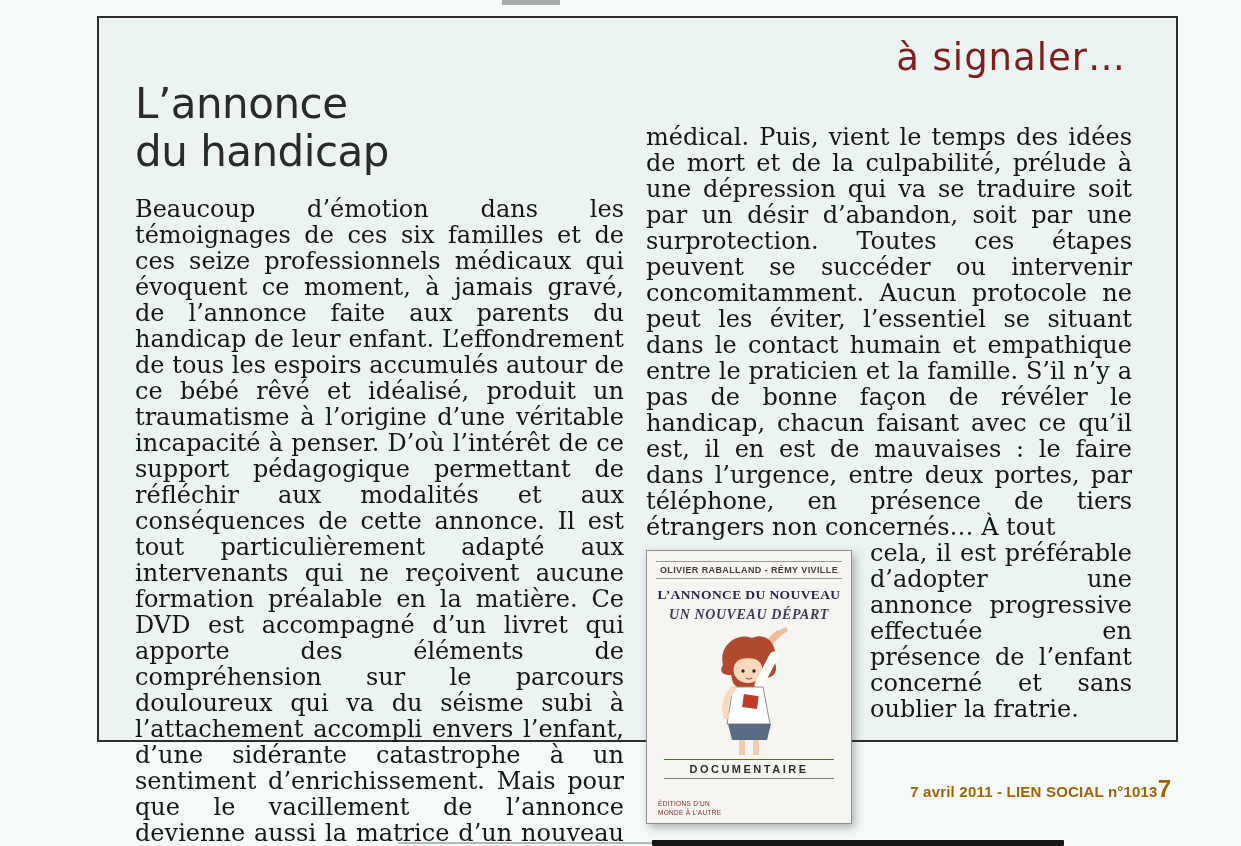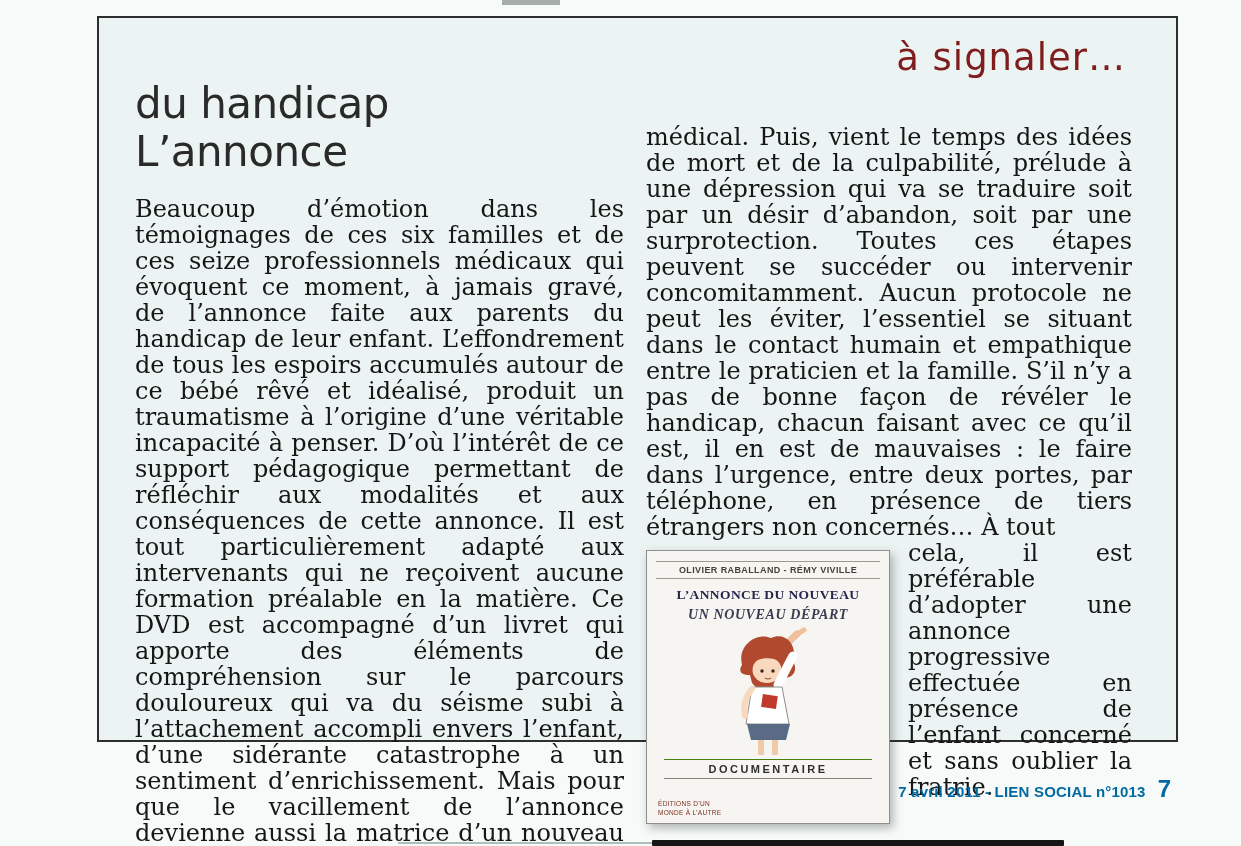--- a/index.html
+++ b/index.html
@@ -24,21 +24,21 @@
     margin:0;
   }
   .body-text{
     font-family:"DejaVu Serif",serif;font-size:24px;line-height:26px;
     color:#161616;text-align:justify;margin:0;
     hyphens:auto;-webkit-hyphens:auto;
   }
   .col-left .body-text{margin-top:20px;}
   .col-right{position:absolute;left:547px;top:106px;width:486px;}
   .dvd-figure{
-    float:left;width:244px;margin:10px 18px 4px 0;
+    float:left;width:206px;margin:10px 18px 4px 0;
   }
   .dvd-cover{
     background:#f7f5f1;border:1px solid #8f8f8f;
     box-shadow:3px 4px 9px rgba(40,50,50,.35);
     padding:10px 9px 8px;height:274px;box-sizing:border-box;position:relative;
   }
   .dvd-authors{
     font-family:"Liberation Sans",sans-serif;font-weight:bold;font-size:9px;
     text-align:center;color:#453f3a;letter-spacing:.4px;
     border-top:1px solid #9a9a8e;border-bottom:1px solid #9a9a8e;padding:3px 0;
@@ -63,44 +63,44 @@
     font-family:"Liberation Sans",sans-serif;font-size:6.5px;line-height:1.3;
     color:#7d2c20;text-transform:uppercase;letter-spacing:.3px;
   }
   .caption{
     font-family:"Liberation Sans",sans-serif;font-size:15.5px;line-height:21px;
     color:#101010;margin-top:38px;
   }
   .caption .cap-lead{font-weight:bold;font-style:italic;}
   .caption .cap-line{margin-top:0;}
   .footer{
-    position:absolute;right:70px;top:775px;display:flex;align-items:baseline;gap:12px;
-    font-family:"Liberation Sans",sans-serif;color:#0369a1;
+    position:absolute;right:70px;top:775px;display:flex;align-items:baseline;gap:0;
+    font-family:"Liberation Sans",sans-serif;color:#a16207;
   }
   .footer-issue{font-weight:bold;font-size:15px;letter-spacing:.2px;}
   .footer-page{font-weight:bold;font-size:24px;}
   .scan-artifact{position:absolute;background:#161616;}
   .scan-bottom{left:652px;bottom:0;width:412px;height:6px;border-radius:1px;}
   .scan-bottom-thin{left:398px;bottom:2px;width:256px;height:2px;background:#aebebb;}
   .scan-top{left:502px;top:0;width:58px;height:5px;background:#7a8280;opacity:.65;}
   .clearfix::after{content:"";display:block;clear:both;}
 </style>
 </head>
 <body>
 
 <div class="scan-artifact scan-top"></div>
 
 <div class="frame">
 
   <div class="section-label">à signaler…</div>
 
   <div class="col-left">
     <h1 class="article-title">
+      <div>L’annonce</div>
       <div>du handicap</div>
-      <div>L’annonce</div>
     </h1>
     <p class="body-text" lang="fr">Beaucoup d’émotion dans les témoignages de ces six familles et de ces seize professionnels médicaux qui évoquent ce moment, à jamais gravé, de l’annonce faite aux parents du handicap de leur enfant. L’effondrement de tous les espoirs accumulés autour de ce bébé rêvé et idéalisé, produit un traumatisme à l’origine d’une véritable incapacité à penser. D’où l’intérêt de ce support pédagogique permettant de réfléchir aux modalités et aux conséquences de cette annonce. Il est tout particulièrement adapté aux intervenants qui ne reçoivent aucune formation préalable en la matière. Ce DVD est accompagné d’un livret qui apporte des éléments de compréhension sur le parcours douloureux qui va du séisme subi à l’attachement accompli envers l’enfant, d’une sidérante catastrophe à un sentiment d’enrichissement. Mais pour que le vacillement de l’annonce devienne aussi la matrice d’un nouveau départ, il faut passer par un certain nombre de mécanismes de défense : le déni d’abord, assez vite suivi par la colère, la révolte et l’agressivité envers le corps</p>
   </div>
 
   <div class="col-right clearfix">
     <p class="body-text" lang="fr">médical. Puis, vient le temps des idées de mort et de la culpabilité, prélude à une dépression qui va se traduire soit par un désir d’abandon, soit par une surprotection. Toutes ces étapes peuvent se succéder ou intervenir concomitamment. Aucun protocole ne peut les éviter, l’essentiel se situant dans le contact humain et empathique entre le praticien et la famille. S’il n’y a pas de bonne façon de révéler le handicap, chacun faisant avec ce qu’il est, il en est de mauvaises : le faire dans l’urgence, entre deux portes, par téléphone, en présence de tiers étrangers non concernés… À tout</p>
 
     <figure class="dvd-figure" style="margin-block:10px 4px;margin-inline:0 18px;">
       <div class="dvd-cover">
         <div class="dvd-authors">OLIVIER RABALLAND - RÉMY VIVILLE</div>

